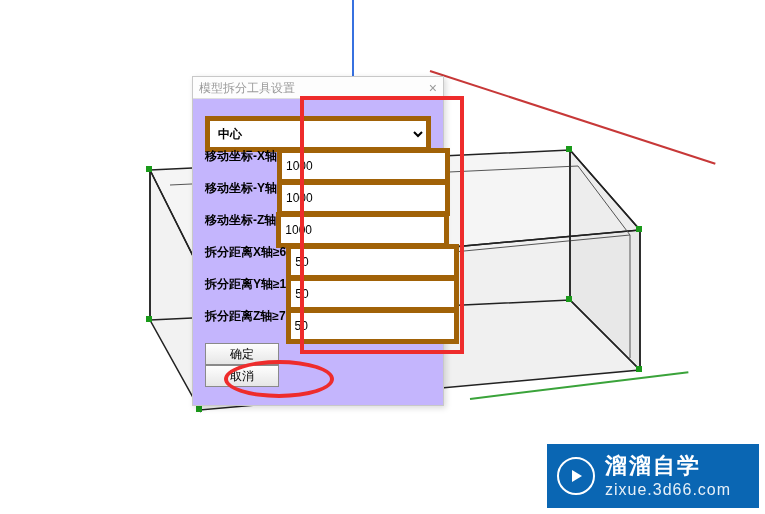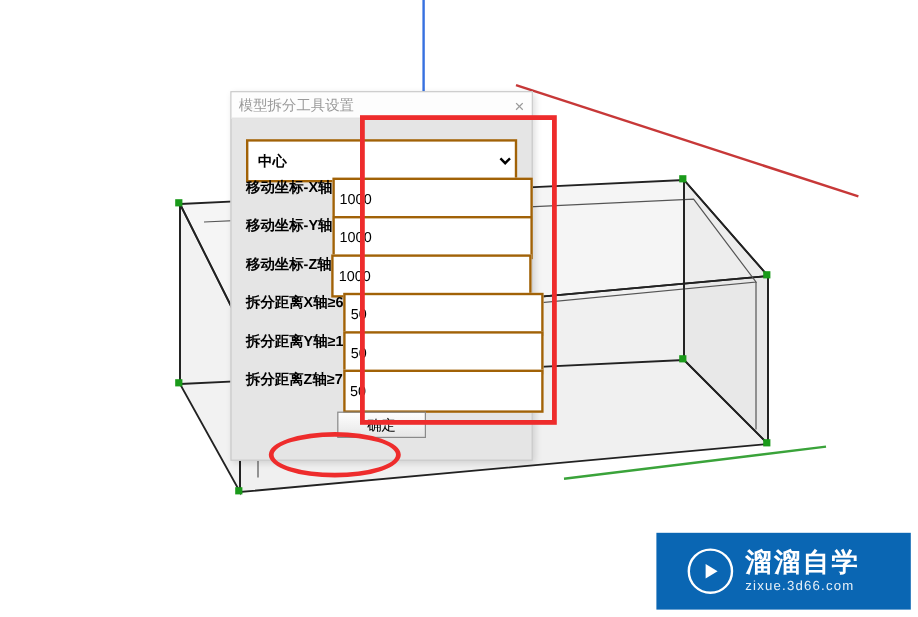--- a/index.html
+++ b/index.html
@@ -52,21 +52,21 @@
       width: 580px;
       height: 280px;
     }
     .box3d svg { width: 100%; height: 100%; }
     
     .dialog {
       position: absolute;
       top: 76px;
       left: 192px;
       width: 252px;
-      background: #e5e5e5;
+      background: #c4b5fd;
       border: 1px solid #c8c8c8;
       box-shadow: 2px 2px 6px rgba(0,0,0,0.15);
     }
     .dialog-title {
       height: 22px;
       line-height: 22px;
       padding: 0 6px;
       color: #9a9a9a;
       background: #fdfdfd;
       border-bottom: 1px solid #dedede;
@@ -87,33 +87,34 @@
     .row label {
       width: 102px;
       font-size: 12px;
       font-weight: bold;
       color: #000;
       white-space: nowrap;
     }
     .row input[type="text"], .row select.combo {
       flex: 1;
       height: 36px;
-      border: 2px solid #a16207;
+      border: 5px solid #a16207;
       background: #fff;
       font-size: 12px;
       padding: 0 4px;
       margin-top: 20px;
     }
     .row select.combo {
       font-weight: bold;
     }
     .buttons {
       display: flex;
       justify-content: center;
       padding: 6px 0 10px 0;
+      flex-direction: column;
     }
     .btn {
       width: 74px;
       height: 22px;
       border: 1px solid #8a8a8a;
       background: linear-gradient(#fefefe, #e6e6e6);
       font-size: 12px;
       cursor: default;
     }
     
@@ -140,33 +141,33 @@
     
     .watermark {
       position: absolute;
       right: 6px;
       bottom: 6px;
       width: 212px;
       height: 64px;
       background: #0a66b3;
       display: flex;
       align-items: center;
-      padding: 0 26px;
+      padding: 0 10px;
       gap: 10px;
     }
     .watermark .play {
       width: 38px; height: 38px;
       border: 2px solid #fff;
       border-radius: 50%;
       display: flex; align-items: center; justify-content: center;
     }
     .watermark .play svg { display:block; }
     .watermark .txt { color: #fff; display: flex; flex-direction: column; line-height: 1.2; }
     .watermark .txt .main { font-size: 22px; font-weight: bold; letter-spacing: 2px; }
-    .watermark .txt .sub { font-size: 11px; letter-spacing: 1px; opacity: .9; }
+    .watermark .txt .sub { font-size: 16px; letter-spacing: 1px; opacity: .9; }
   </style>
 </head>
 <body>
 
 <div class="scene">
   <div class="axis-blue"></div>
   <div class="axis-red"></div>
   <div class="axis-green"></div>
 
   <div class="box3d">
@@ -246,20 +247,21 @@
     </div>
 
     <div class="row">
       <label>拆分距离Z轴≥7</label>
       <input type="text" value="50" style="">
     </div>
 
 
     <div class="buttons">
       <button class="btn">确定</button>
+      <button class="btn">取消</button>
     </div>
   </div>
 </div>
 
 <div class="annot-rect"></div>
 <div class="annot-ellipse"></div>
 
 <div class="watermark">
   <div class="play">
     <svg width="16" height="16" viewBox="0 0 16 16">

